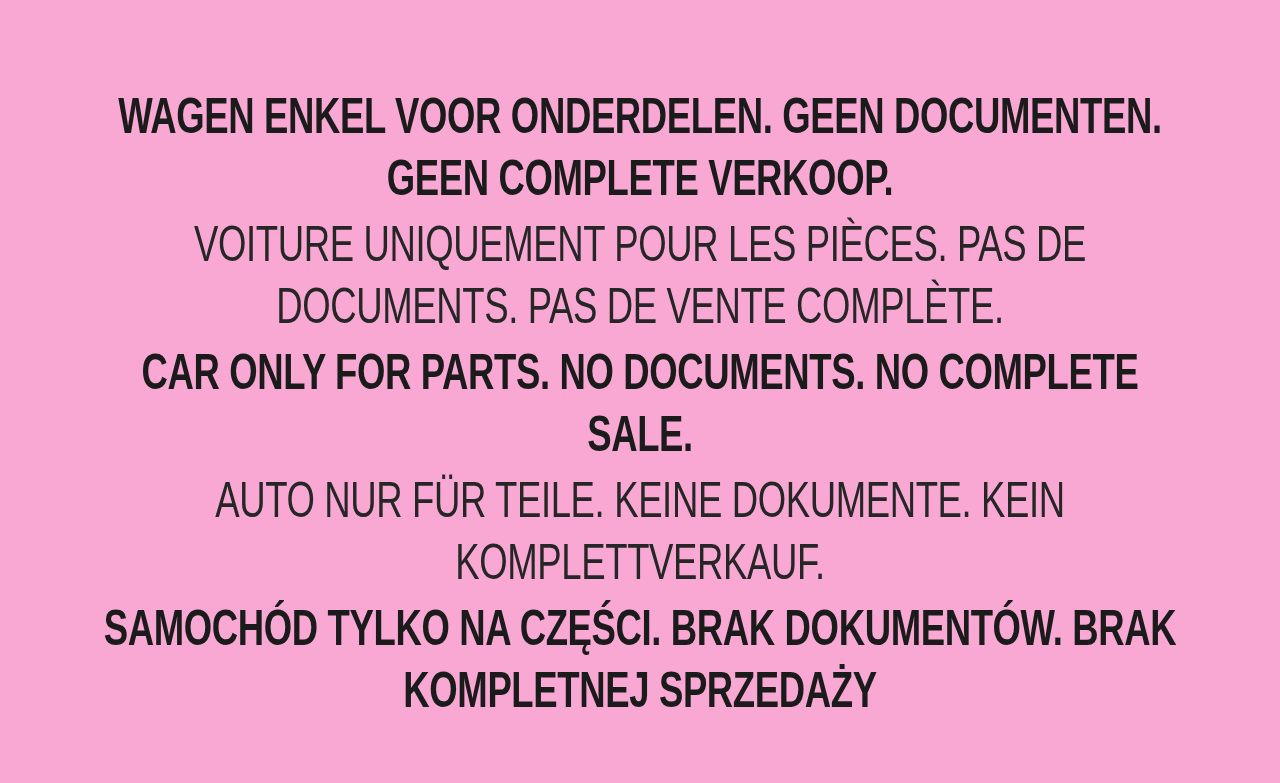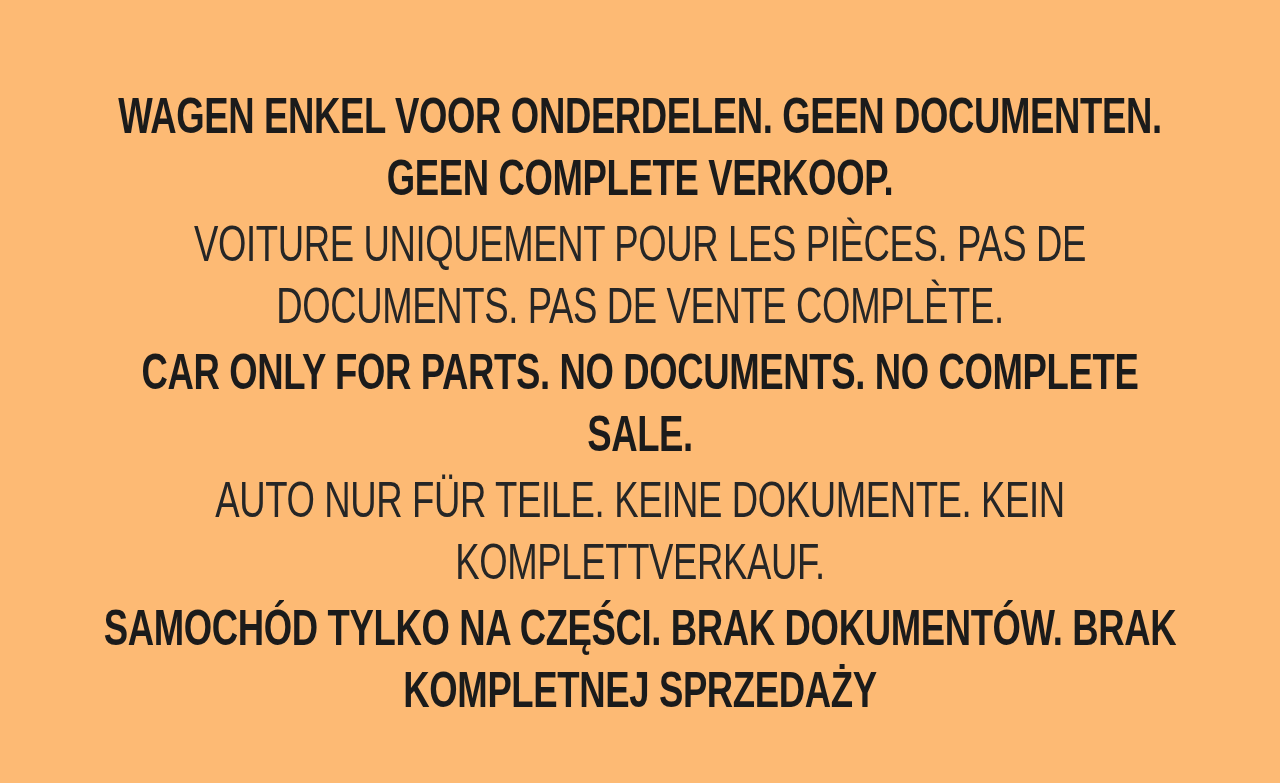--- a/index.html
+++ b/index.html
@@ -10,21 +10,21 @@
     width: 1280px;
     height: 783px;
     background: #fdfdfd;
     overflow: hidden;
     position: relative;
     font-family: "Liberation Sans", sans-serif;
   }
   .page {
     position: absolute;
     inset: 0;
-    background: #fdba74;
+    background: #f9a8d4;
   }
   
   .notice {
     position: absolute;
     left: -240px;
     top: 0;
     width: 1760px;
     padding-top: 85px;
     transform: scaleX(0.73);
     transform-origin: center top;

